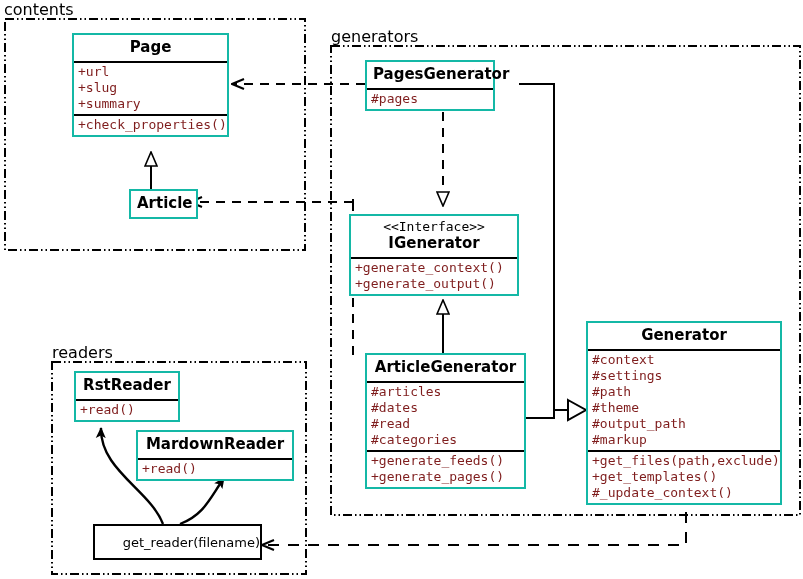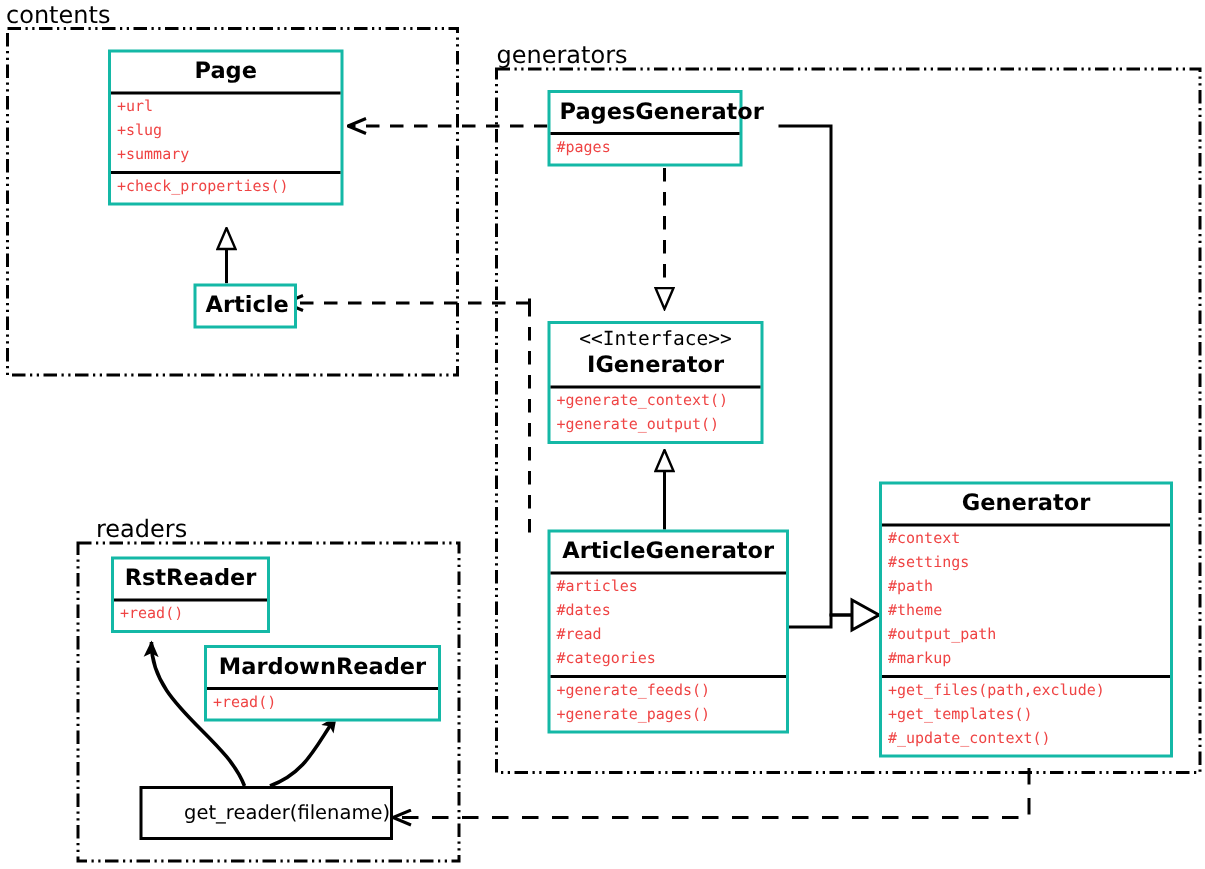--- a/index.html
+++ b/index.html
@@ -56,23 +56,23 @@
     text-align: center;
     line-height: 16px;
     color: #000;
   }
   .uml .compartment {
     border-top: 2px solid #000;
     padding: 1px 3px 2px 4px;
   }
   .uml .member {
     font-family: "DejaVu Sans Mono", monospace;
-    font-size: 10px;
+    font-size: 13px;
     line-height: 16px;
-    color: #ef4444;
+    color: #7f1d1d;
     white-space: nowrap;
   }
   .plainbox {
     position: absolute;
     box-sizing: border-box;
     border: 2px solid #000;
     background: #fff;
     display: flex;
     align-items: center;
     justify-content: flex-end;
@@ -129,21 +129,21 @@
 
     <polyline points="686,512 686,545 262,545" fill="none" stroke="#000" stroke-width="2" stroke-dasharray="11,9" marker-end="url(#openArrow)"></polyline>
 
     <path d="M163,524 C150,490 100,470 101,428" fill="none" stroke="#000" stroke-width="2.4" marker-end="url(#solidArrow)"></path>
 
     <path d="M180,524 C204,515 210,498 224,478" fill="none" stroke="#000" stroke-width="2.4" marker-end="url(#solidArrow)"></path>
   </svg>
 
   <div class="pkg-label" style="left:4px; top:2px;">contents</div>
   <div class="pkg-label" style="left:331px; top:29px;">generators</div>
-  <div class="pkg-label" style="left:52px; top:345px;margin-left:12px;">readers</div>
+  <div class="pkg-label" style="left:52px; top:345px;">readers</div>
 
   <div class="uml" style="left:72px; top:33px; width:157px;">
     <div class="name">Page</div>
     <div class="compartment">
       <div class="member">+url</div>
       <div class="member">+slug</div>
       <div class="member">+summary</div>
     </div>
     <div class="compartment">
       <div class="member">+check_properties()</div>
@@ -154,21 +154,21 @@
     <div class="name">Article</div>
   </div>
 
   <div class="uml" style="left:365px; top:60px; width:130px;">
     <div class="name">PagesGenerator</div>
     <div class="compartment">
       <div class="member">#pages</div>
     </div>
   </div>
 
-  <div class="uml" style="left:365px; top:214px; width:144px;">
+  <div class="uml" style="left:349px; top:214px; width:170px;">
     <div class="name" style="padding-top:3px;">
       <div class="stereo">&lt;&lt;Interface&gt;&gt;</div>
       <div>IGenerator</div>
     </div>
     <div class="compartment">
       <div class="member">+generate_context()</div>
       <div class="member">+generate_output()</div>
     </div>
   </div>
 

